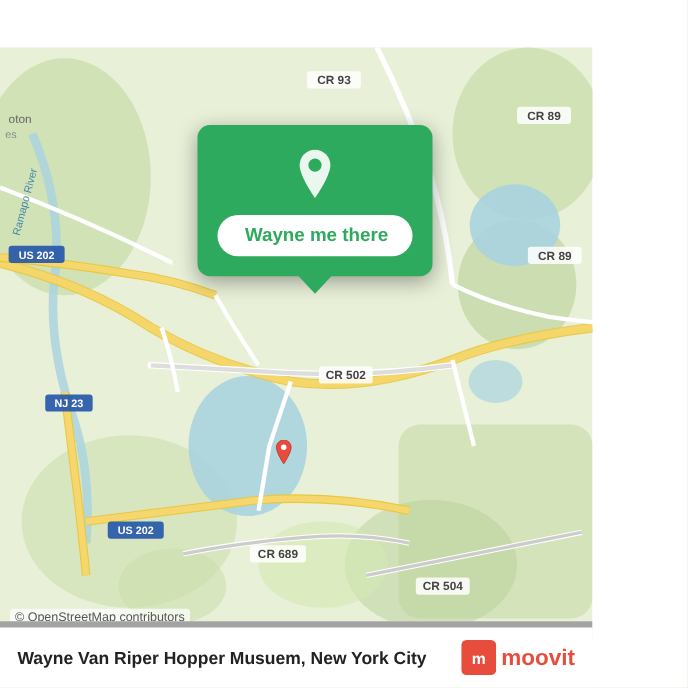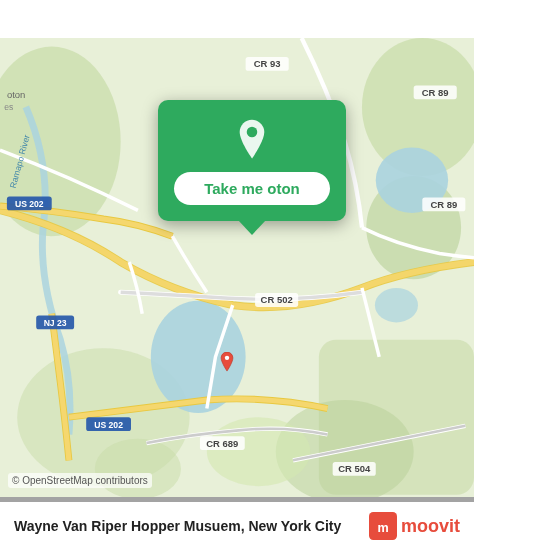--- a/index.html
+++ b/index.html
@@ -101,21 +101,21 @@
       align-items: center;
       gap: 4px;
       font-size: 18px;
       font-weight: bold;
       color: #e74c3c;
     }
 
     
     #attribution {
       position: absolute;
-      bottom: 62px;
+      bottom: 48px;
       left: 8px;
       font-size: 10px;
       color: #555;
       background: rgba(255,255,255,0.7);
       padding: 2px 4px;
       border-radius: 3px;
       z-index: 15;
     }
 
     
@@ -224,21 +224,21 @@
     </svg>
   </div>
 
   <div id="popup-card">
 
     <svg class="pin-icon" viewBox="0 0 40 50" xmlns="http://www.w3.org/2000/svg">
       <path d="M20 2C12.3 2 6 8.3 6 16c0 10.5 14 30 14 30s14-19.5 14-30c0-7.7-6.3-14-14-14z" fill="white" opacity="0.9"></path>
       <circle cx="20" cy="16" r="6" fill="#2eaa5e"></circle>
     </svg>
 
-    <button id="take-me-there-btn">Take me oton</button>
+    <button id="take-me-there-btn">Wayne me there</button>
   </div>
 
   <div id="attribution">© OpenStreetMap contributors</div>
 
   <div id="bottom-bar">
     <span id="location-name">Wayne Van Riper Hopper Musuem, New York City</span>
 
     <div id="moovit-logo">
       <svg width="28" height="28" viewBox="0 0 40 40">
         <rect width="40" height="40" rx="6" fill="#e74c3c"></rect>

